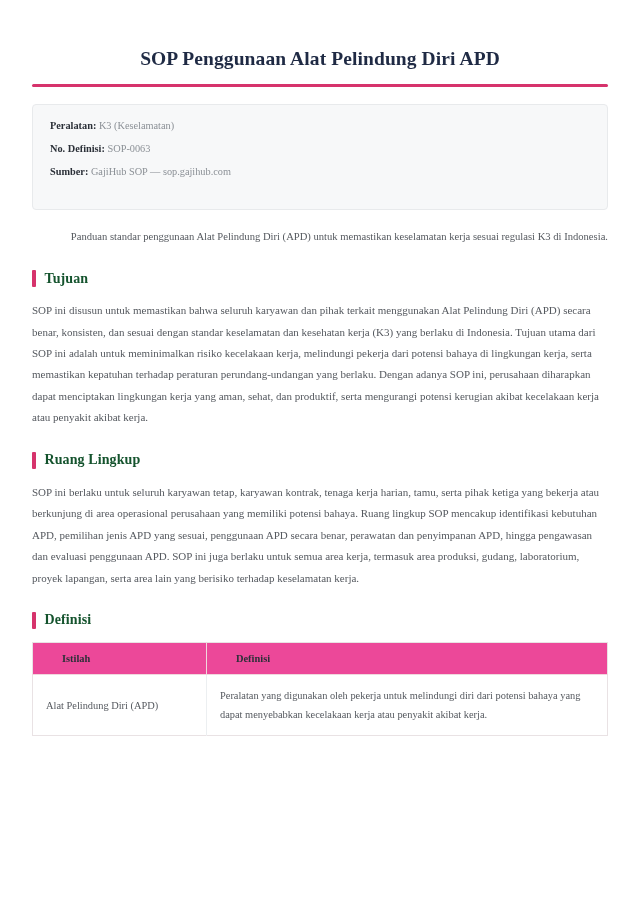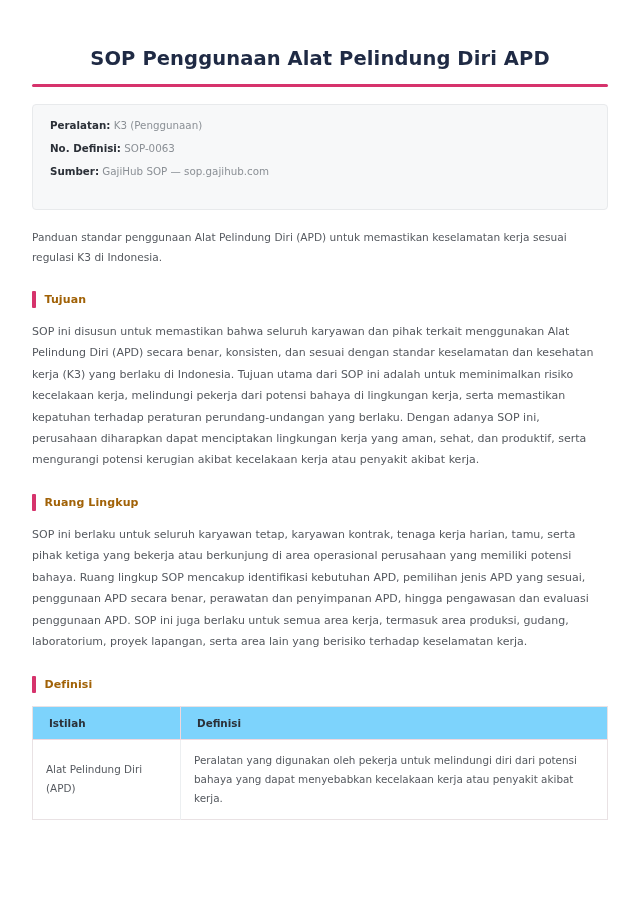--- a/index.html
+++ b/index.html
@@ -13,20 +13,21 @@
     font-family: "DejaVu Sans", "Liberation Sans", sans-serif;
     color: #3f444c;
     -webkit-font-smoothing: antialiased;
   }
   .page {
     width: 640px;
     height: 708px;
     box-sizing: border-box;
     padding: 32px 32px 0 32px;
     position: relative;
+    font-family: Liberation Serif, serif;
   }
 
   
   .doc-title {
     margin: 14px 0 0 0;
     text-align: center;
     font-size: 19.5px;
     font-weight: bold;
     color: #1f2a44;
     letter-spacing: 0.1px;
@@ -60,65 +61,66 @@
     color: #2b3038;
   }
   .meta-value { color: #8b9096; }
 
   
   .intro {
     margin-top: 17px;
     font-size: 10.6px;
     line-height: 1.95;
     color: #55595f;
+    text-align: right;
   }
 
   
   .section { margin-top: 23px; }
   .section-head {
     display: flex;
     align-items: center;
     gap: 9px;
     margin-bottom: 13px;
   }
   .accent-bar {
     width: 3.5px;
     height: 17px;
     background: #d6336c;
     border-radius: 1px;
     flex: 0 0 auto;
   }
   .section-title {
-    font-size: 11px;
-    font-weight: bold;
-    color: #a16207;
+    font-size: 14px;
+    font-weight: bold;
+    color: #14532d;
     letter-spacing: 0.1px;
   }
   .section-body {
     font-size: 11px;
     line-height: 1.95;
     color: #55595f;
     text-align: left;
   }
 
   
   .def-table {
     width: 100%;
     border-collapse: collapse;
     border: 1px solid #e9e2e4;
     table-layout: fixed;
     margin-top: 2px;
   }
   .def-table th {
-    background: #7dd3fc;
+    background: #ec4899;
     color: #2b3038;
     font-size: 10.4px;
     font-weight: bold;
     text-align: left;
-    padding: 10px 16px;
+    padding: 10px 29px;
     border-right: 1px solid #f0d7dd;
     border-bottom: 1px solid #f0d7dd;
     vertical-align: middle;
   }
   .def-table th:last-child { border-right: none; }
   .def-table td {
     font-size: 10.4px;
     line-height: 1.85;
     color: #55595f;
     padding: 11px 13px;
@@ -134,21 +136,21 @@
 <body>
 
 <div class="page">
 
   <h1 class="doc-title">SOP Penggunaan Alat Pelindung Diri APD</h1>
   <div class="title-rule"></div>
 
   <div class="meta-box">
     <div class="meta-row">
       <span class="meta-label">Peralatan:</span>
-      <span class="meta-value">K3 (Penggunaan)</span>
+      <span class="meta-value">K3 (Keselamatan)</span>
     </div>
     <div class="meta-row">
       <span class="meta-label">No. Definisi:</span>
       <span class="meta-value">SOP-0063</span>
     </div>
     <div class="meta-row">
       <span class="meta-label">Sumber:</span>
       <span class="meta-value">GajiHub SOP — sop.gajihub.com</span>
     </div>
   </div>

